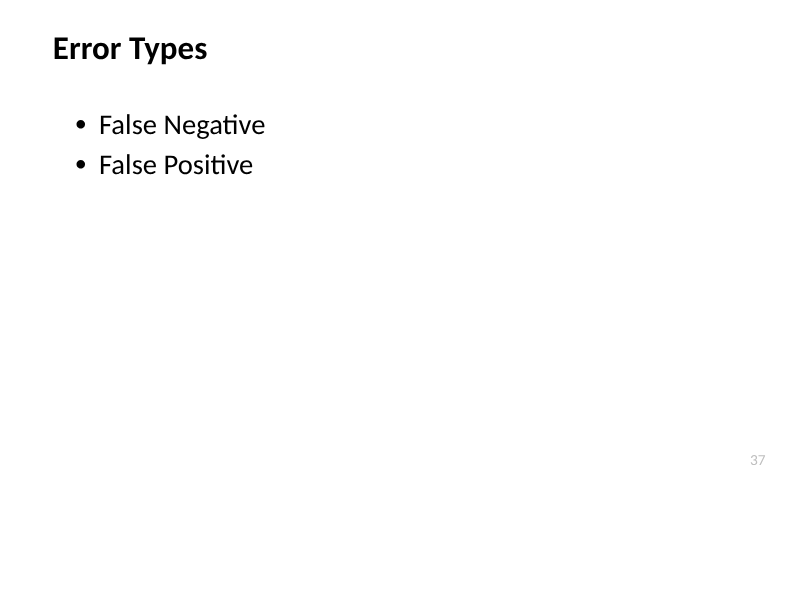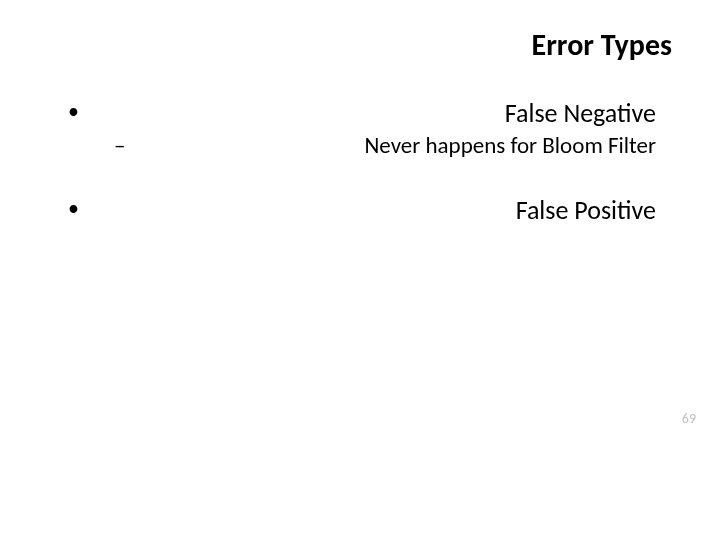--- a/index.html
+++ b/index.html
@@ -12,21 +12,20 @@
     color: #000000;
     position: relative;
     overflow: hidden;
   }
   .slide {
     box-sizing: border-box;
     width: 720px;
     height: 441px;
     padding: 28px 48px 17px 48px;
     position: relative;
-    text-align: right;
   }
   .title {
     font-size: 30px;
     font-weight: 700;
     margin: 0 0 34px 0;
     line-height: 1.15;
   }
   ul.lvl1 {
     list-style: none;
     margin: 16px;
@@ -75,23 +74,20 @@
 </style>
 </head>
 <body>
 
 <div class="slide">
   <h1 class="title">Error Types</h1>
 
   <ul class="lvl1">
     <li>
       <span>False Negative</span>
-      <ul class="lvl2">
-        <li>Never happens for Bloom Filter</li>
-      </ul>
     </li>
     <li>
       <span>False Positive</span>
     </li>
   </ul>
 
-  <div class="page-number">69</div>
+  <div class="page-number">37</div>
 </div>
 
 </body></html>

